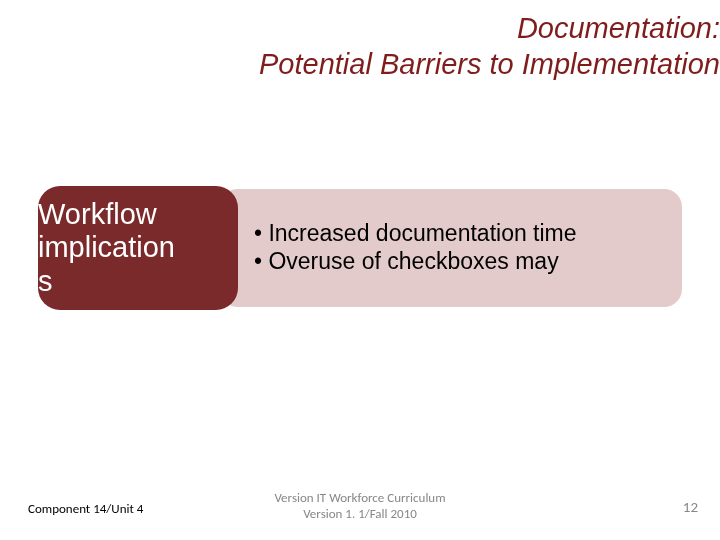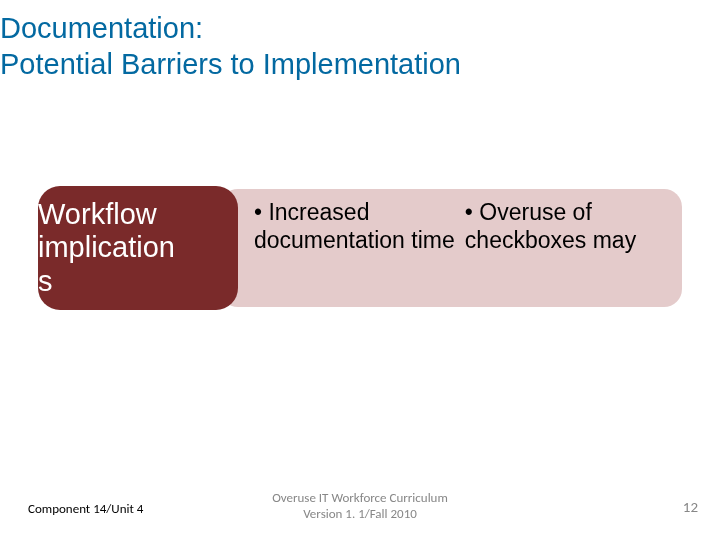--- a/index.html
+++ b/index.html
@@ -1,27 +1,27 @@
 <!DOCTYPE html>
 <html><head>
 <meta charset="utf-8">
 <style>
   * { box-sizing: border-box; margin: 0; padding: 0; }
   html, body { width: 720px; height: 540px; background: #ffffff; font-family: Verdana, Geneva, sans-serif; overflow: hidden; }
   .slide { position: relative; width: 720px; height: 540px; }
-  .title { position: absolute; top: 10px; left: 0; width: 720px; text-align: left; color: #0369a1; font-size: 29px; line-height: 1.25; }
+  .title { position: absolute; top: 10px; left: 0; width: 720px; text-align: right; color: #7f1d1d; font-size: 29px; line-height: 1.25; font-style: italic; }
   .content-row { position: absolute; top: 186px; left: 38px; width: 644px; height: 124px; display: flex; }
   .pill-left {
     width: 200px; height: 124px; background: #7a2a2a; color: #fff;
     border-radius: 22px; display: flex; flex-direction: column; justify-content: center; align-items: flex-start;
     font-size: 29px; line-height: 1.15; text-align: center; z-index: 2; position: relative;
   }
   .pill-right {
     flex: 1; height: 118px; margin-top: 3px; margin-left: -18px; background: #e4cbcb; color: #000;
-    border-radius: 18px; padding: 10px 18px 10px 34px; display: flex; flex-direction: row; justify-content: center;
+    border-radius: 18px; padding: 10px 18px 10px 34px; display: flex; flex-direction: column; justify-content: center;
     font-size: 23px; line-height: 1.2; z-index: 1;
   }
   .pill-right .bullet { display: block; }
   .footer-left { position: absolute; left: 28px; bottom: 24px; color: #000000; font-size: 13px; font-family: Calibri, Arial, sans-serif; }
   .footer-center { position: absolute; left: 0; bottom: 18px; width: 720px; text-align: center; color: #878787; font-size: 13px; line-height: 1.25; font-family: Calibri, Arial, sans-serif; }
   .footer-right { position: absolute; right: 22px; bottom: 24px; color: #878787; font-size: 15px; font-family: Calibri, Arial, sans-serif; margin-left: 39px; }
 </style>
 </head>
 <body>
 
@@ -39,18 +39,18 @@
       <span>s</span>
     </div>
     <div class="pill-right">
       <span class="bullet">• Increased documentation time</span>
       <span class="bullet">• Overuse of checkboxes may</span>
     </div>
   </div>
 
   <div class="footer-left">Component 14/Unit 4</div>
   <div class="footer-center">
-    <span>Overuse IT Workforce Curriculum</span><br>
+    <span>Version IT Workforce Curriculum</span><br>
     <span>Version 1. 1/Fall 2010</span>
   </div>
   <div class="footer-right">12</div>
 
 </div>
 
 </body></html>

